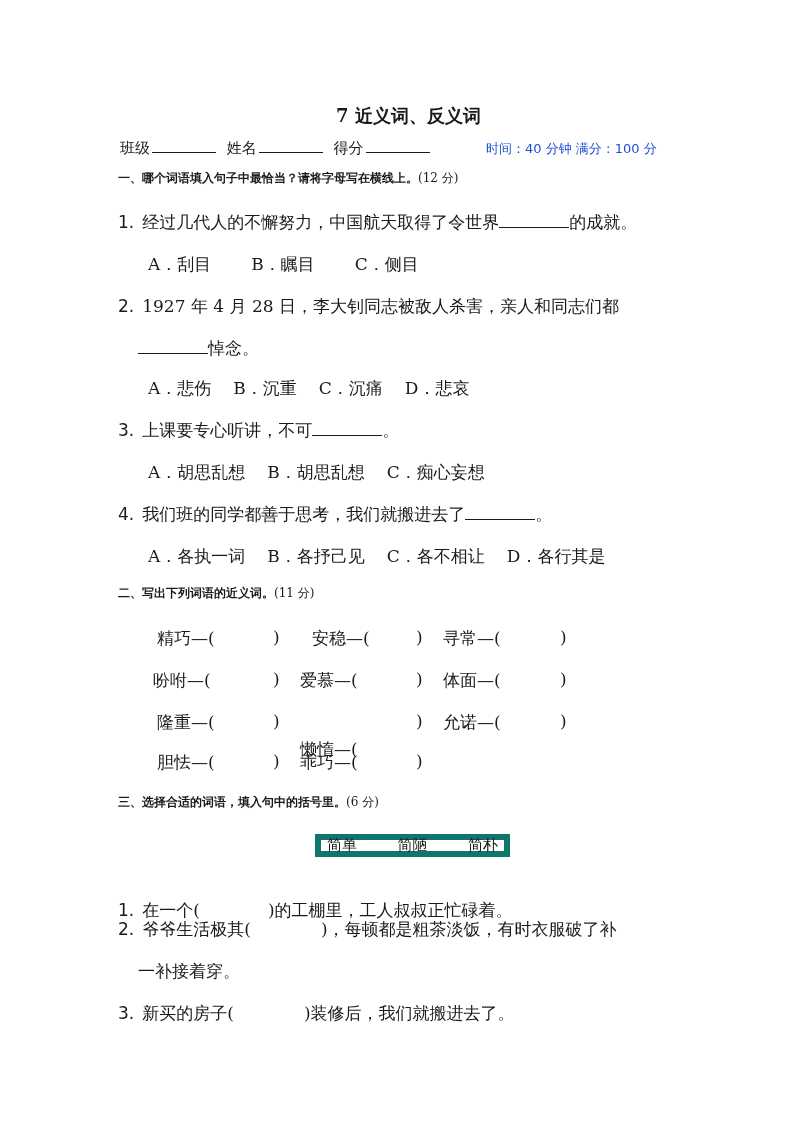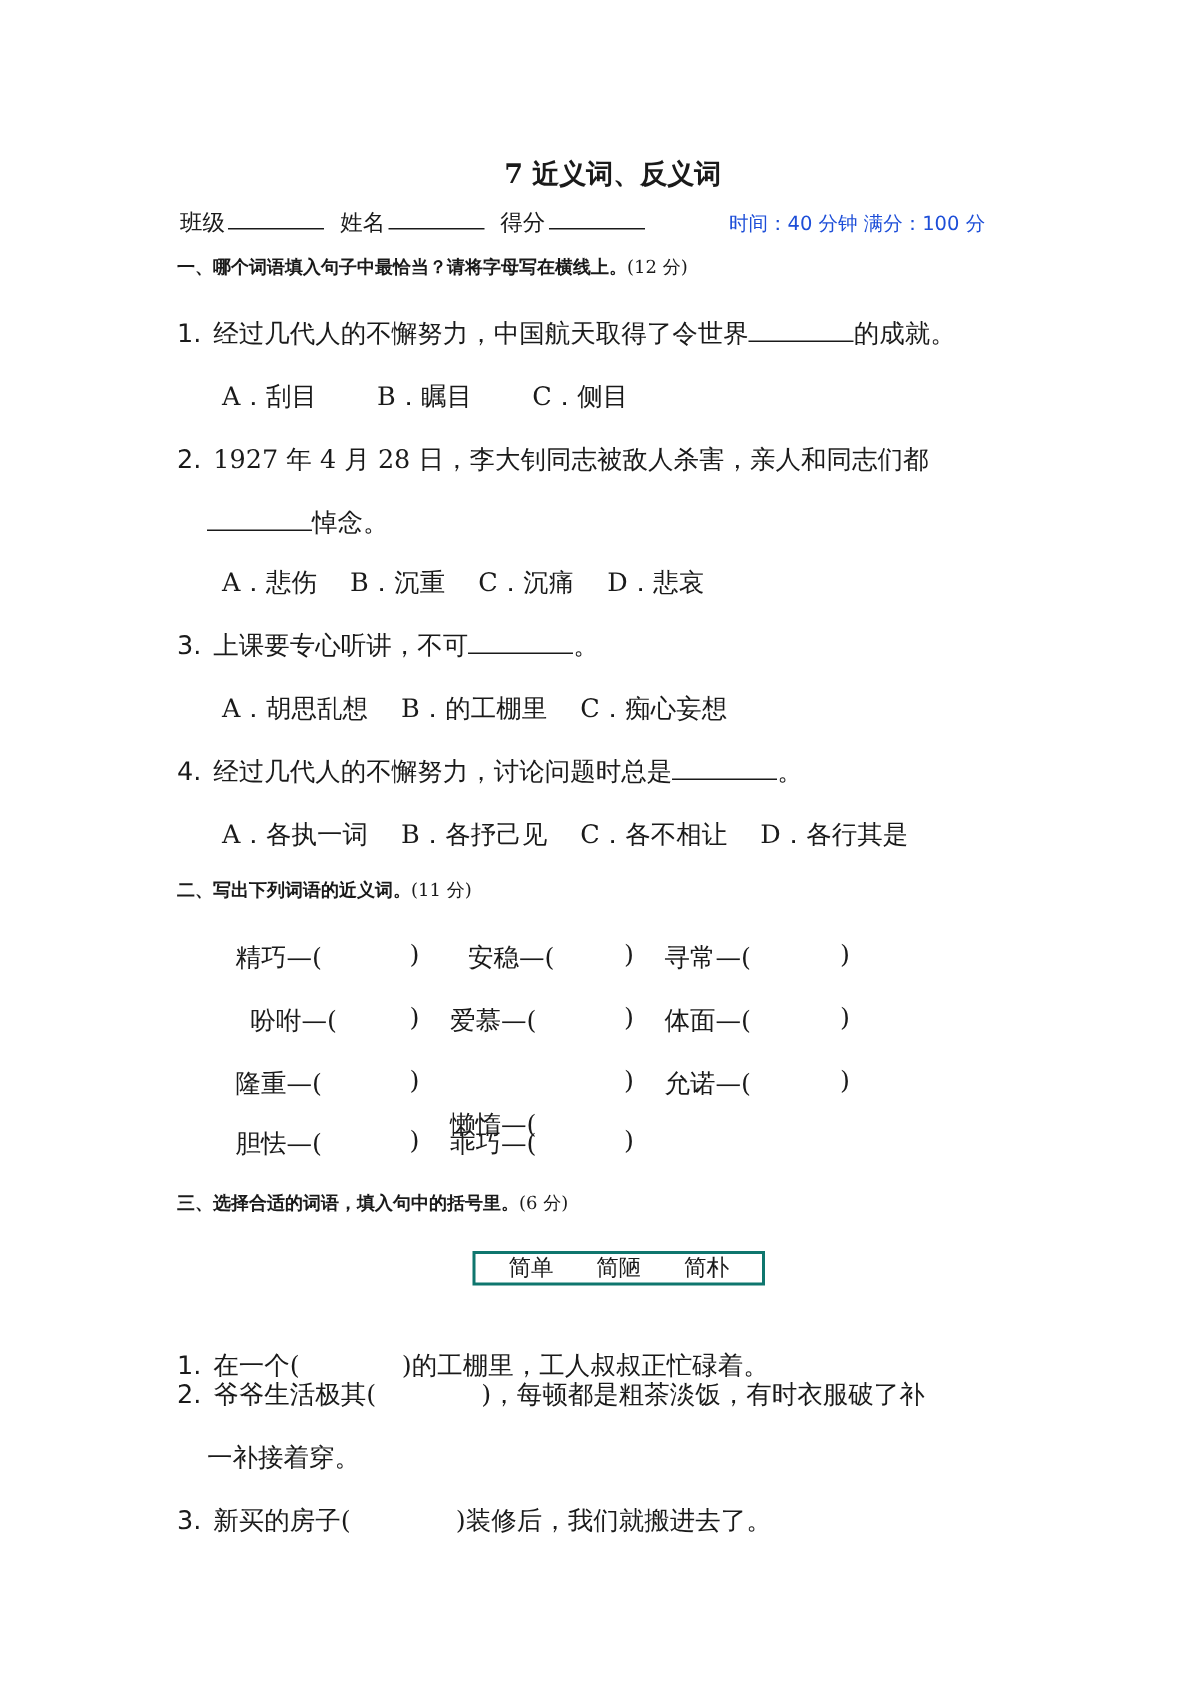--- a/index.html
+++ b/index.html
@@ -28,23 +28,23 @@
     .q { left: 118px; font-size: 17px; }
     .qnum { font-family: "DejaVu Sans", "Liberation Sans", sans-serif; margin-right: 8px; }
     .opts { left: 148px; font-size: 17px; }
     .opt { display: inline-block; margin-right: 22px; }
     .opt.wide { margin-right: 40px; }
     .line { display: inline-block; width: 70px; border-bottom: 1px solid #1a1a1a; height: 14px; }
     .cont { left: 138px; font-size: 17px; }
     .pair { position: absolute; font-size: 17px; white-space: nowrap; }
     .wordbox {
       left: 315px; top: 834px; width: 195px; height: 23px;
-      border: 2px solid #0f766e; font-size: 15px;
+      border: 6px solid #0f766e; font-size: 15px;
       display: flex; justify-content: space-between; align-items: center;
-      padding: 0 22px; box-sizing: border-box;
+      padding: 0 6px; box-sizing: border-box;
     }
     .gap { display: inline-block; }
   </style>
 </head>
 <body>
 
 <div class="abs title">7  近义词、反义词</div>
 
 <div class="abs meta">
   <span>班级</span><span class="blank"></span>
@@ -71,42 +71,42 @@
   <span class="line"></span><span>悼念。</span>
 </div>
 <div class="abs opts" style="top:377px;">
   <span class="opt">A．悲伤</span><span class="opt">B．沉重</span><span class="opt">C．沉痛</span><span class="opt">D．悲哀</span>
 </div>
 
 <div class="abs q" style="top:419px;">
   <span class="qnum">3.</span><span>上课要专心听讲，不可</span><span class="line"></span><span>。</span>
 </div>
 <div class="abs opts" style="top:461px;">
-  <span class="opt">A．胡思乱想</span><span class="opt">B．的工棚里</span><span class="opt">C．痴心妄想</span>
+  <span class="opt">A．胡思乱想</span><span class="opt">B．胡思乱想</span><span class="opt">C．痴心妄想</span>
 </div>
 
 <div class="abs q" style="top:503px;">
-  <span class="qnum">4.</span><span>经过几代人的不懈努力，讨论问题时总是</span><span class="line"></span><span>。</span>
+  <span class="qnum">4.</span><span>我们班的同学都善于思考，我们就搬进去了</span><span class="line"></span><span>。</span>
 </div>
 <div class="abs opts" style="top:545px;">
   <span class="opt">A．各执一词</span><span class="opt">B．各抒己见</span><span class="opt">C．各不相让</span><span class="opt">D．各行其是</span>
 </div>
 
 <div class="abs section" style="top:585px;">
   <span>二、写出下列词语的近义词。</span><span class="score">(11 分)</span>
 </div>
 
 <div class="pair" style="top:627px;left:157px;"><span>精巧</span><span>—(</span></div>
 <div class="pair" style="top:627px;left:273px;">)</div>
 <div class="pair" style="top:627px;left:312px;"><span>安稳</span><span>—(</span></div>
 <div class="pair" style="top:627px;left:416px;">)</div>
 <div class="pair" style="top:627px;left:443px;"><span>寻常</span><span>—(</span></div>
 <div class="pair" style="top:627px;left:560px;">)</div>
 
-<div class="pair" style="top:669px;left:167px;"><span>吩咐</span><span>—(</span></div>
+<div class="pair" style="top:669px;left:153px;"><span>吩咐</span><span>—(</span></div>
 <div class="pair" style="top:669px;left:273px;">)</div>
 <div class="pair" style="top:669px;left:300px;"><span>爱慕</span><span>—(</span></div>
 <div class="pair" style="top:669px;left:416px;">)</div>
 <div class="pair" style="top:669px;left:443px;"><span>体面</span><span>—(</span></div>
 <div class="pair" style="top:669px;left:560px;">)</div>
 
 <div class="pair" style="top:711px;left:157px;"><span>隆重</span><span>—(</span></div>
 <div class="pair" style="top:711px;left:273px;">)</div>
 <div class="pair" style="top:723px;left:300px;margin-top:15px;"><span>懒惰</span><span>—(</span></div>
 <div class="pair" style="top:711px;left:416px;">)</div>

